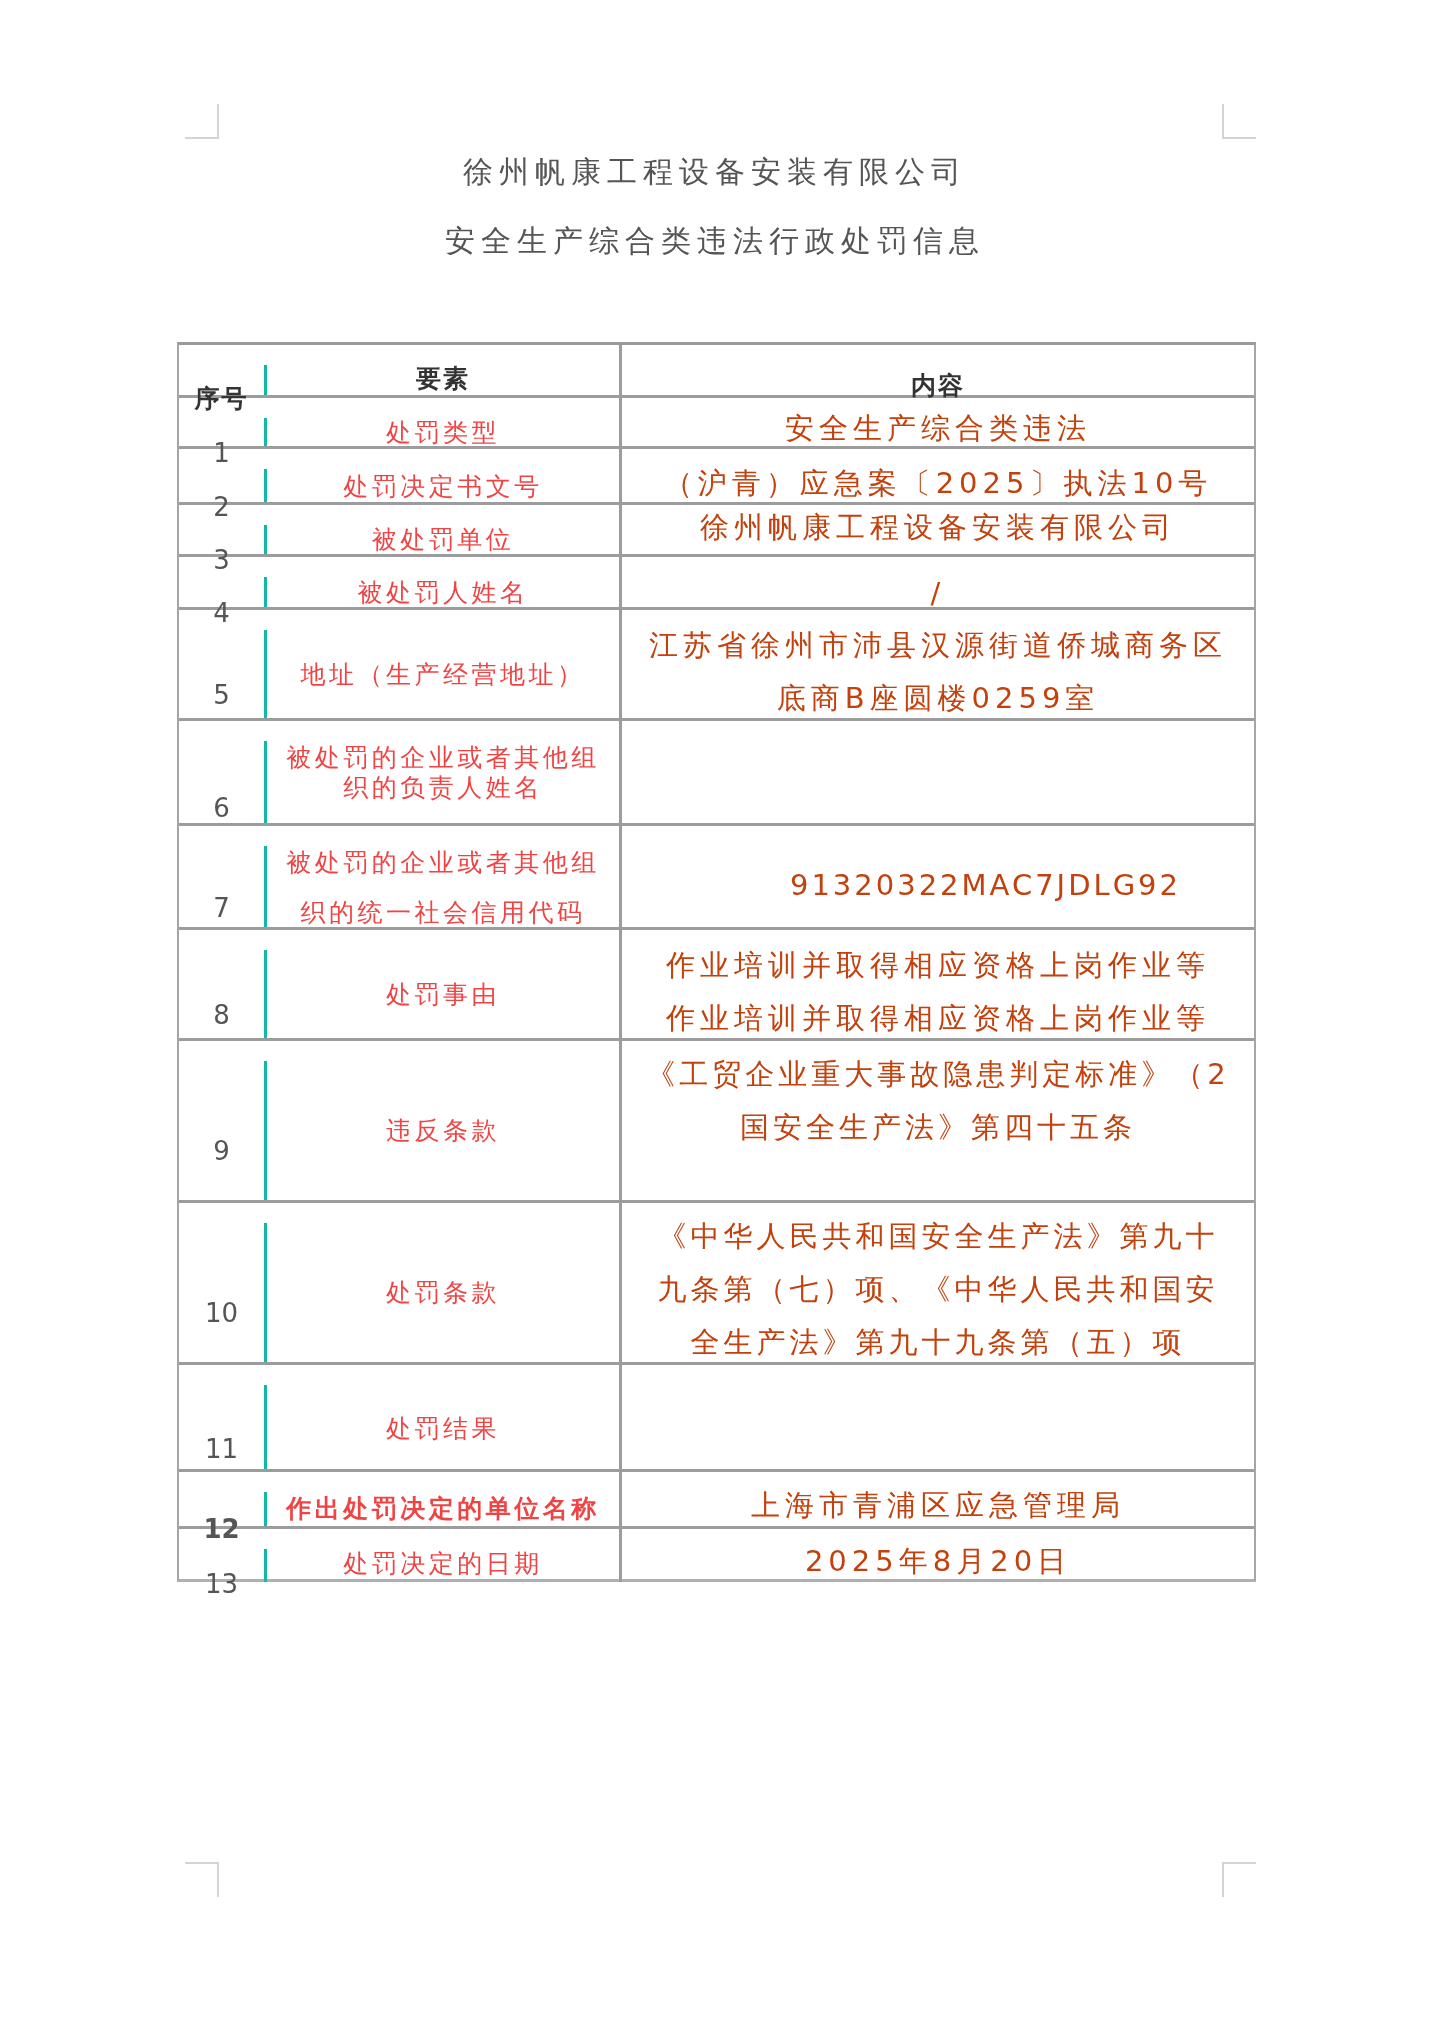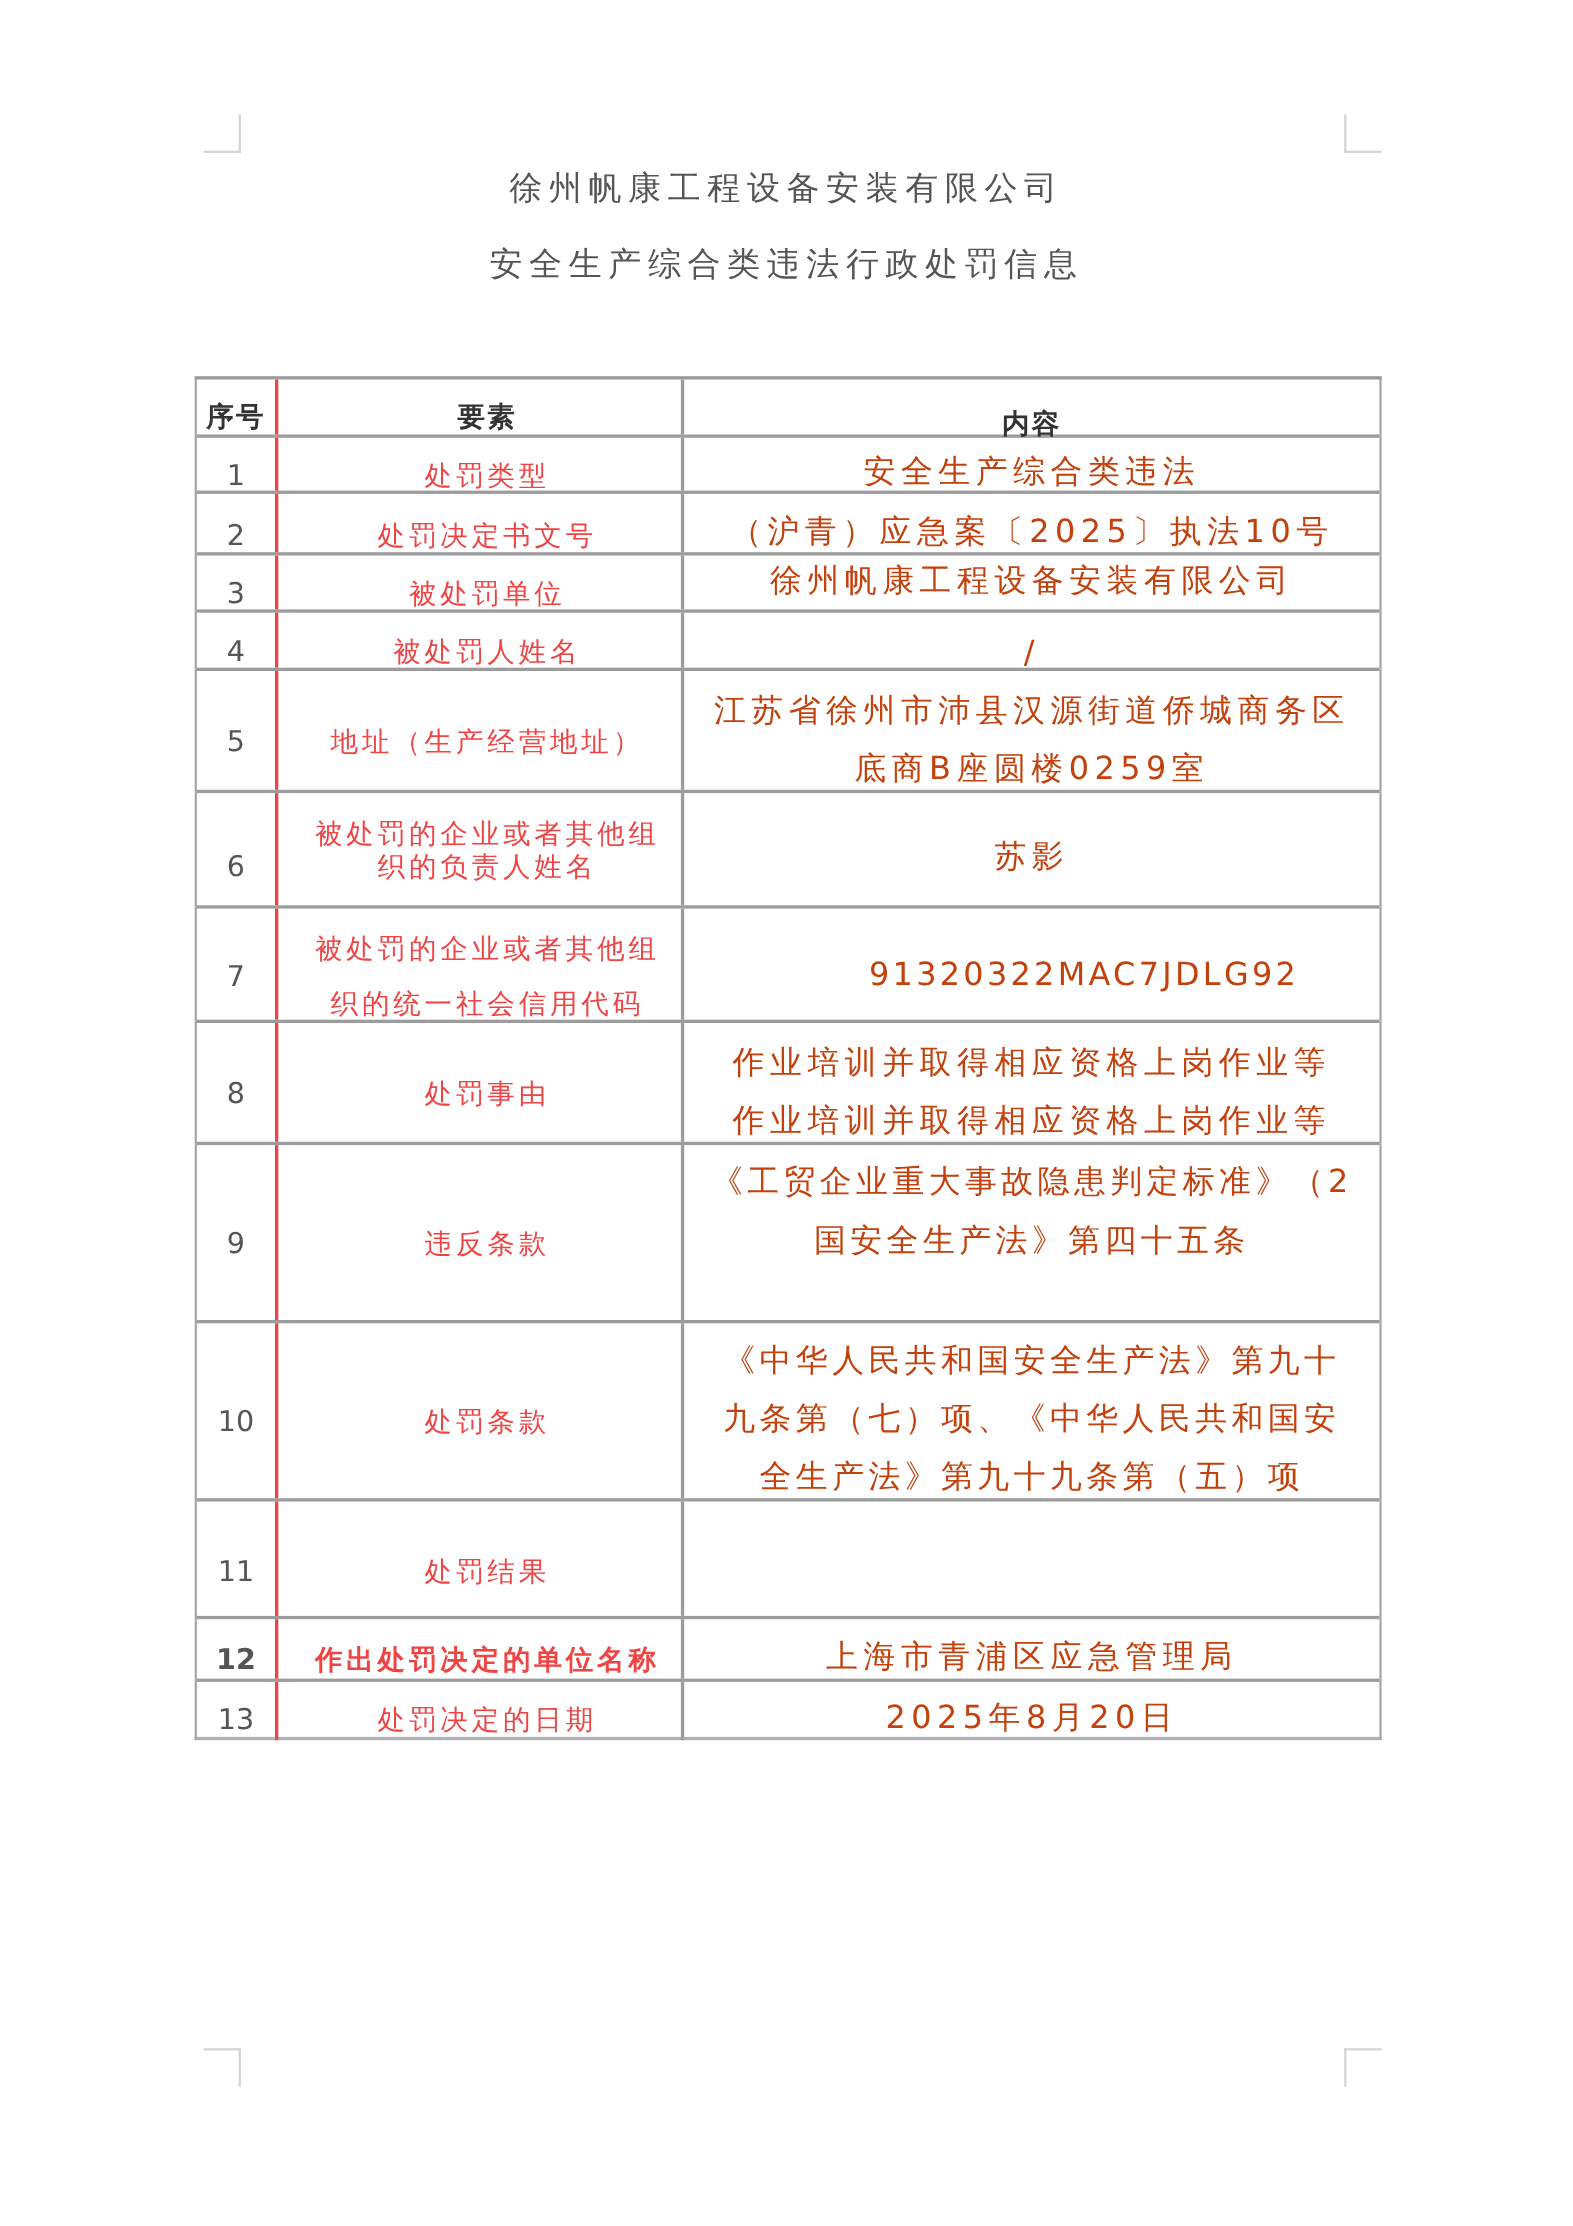--- a/index.html
+++ b/index.html
@@ -15,21 +15,21 @@
            font-size:30px; letter-spacing:6px; white-space:nowrap; line-height:40px; }
   .title.t1 { top:152px; }
   .title.t2 { top:221px; }
 
   .table { position:absolute; left:177px; top:342px; width:1079px; height:1240px;
            border-top:3px solid #9a9a9a; border-left:2px solid #a5a5a5; border-right:2px solid #a5a5a5; border-bottom:3px solid #b0b0b0;
            box-sizing:border-box; }
   .row { position:absolute; left:0; right:0; border-bottom:3px solid #9c9c9c; box-sizing:border-box; }
   .row.last { border-bottom:none; }
   .cell { position:absolute; top:0; bottom:0; box-sizing:border-box; }
-  .c1 { left:0; width:74px; border-right:3px solid #ef4444; }
+  .c1 { left:0; width:88px; border-right:3px solid #14b8a6;margin-top:20px; }
   .c2 { left:88px; width:355px; border-right:3px solid #9c9c9c; }
   .c3 { left:443px; right:0; }
   .txt { position:absolute; left:0; right:0; text-align:center; white-space:nowrap; }
   .c1 .txt { color:#555; font-size:26px; line-height:40px; }
   .c2 .txt { color:#ef4444; font-size:25px; letter-spacing:3.5px; line-height:40px; }
   .c3 .txt { color:#c2410c; font-size:29px; letter-spacing:5px; line-height:53px; }
   .hdr .txt { color:#333 !important; font-weight:bold; letter-spacing:2px !important; font-size:25px !important; }
   .line { display:block; }
 
   
@@ -175,25 +175,20 @@
   <div class="row r6">
     <div class="cell c1">
         <div class="txt">6</div>
       </div>
     <div class="cell c2">
         <div class="txt">
       <span class="line">被处罚的企业或者其他组</span>
       <span class="line">织的负责人姓名</span>
     </div>
       </div>
-    <div class="cell c3">
-        <div class="txt">
-          <span class="line">苏影</span>
-        </div>
-      </div>
   </div>
 
   <div class="row r7">
     <div class="cell c1">
         <div class="txt">7</div>
       </div>
     <div class="cell c2">
         <div class="txt">
       <span class="line">被处罚的企业或者其他组</span>
       <span class="line">织的统一社会信用代码</span>

